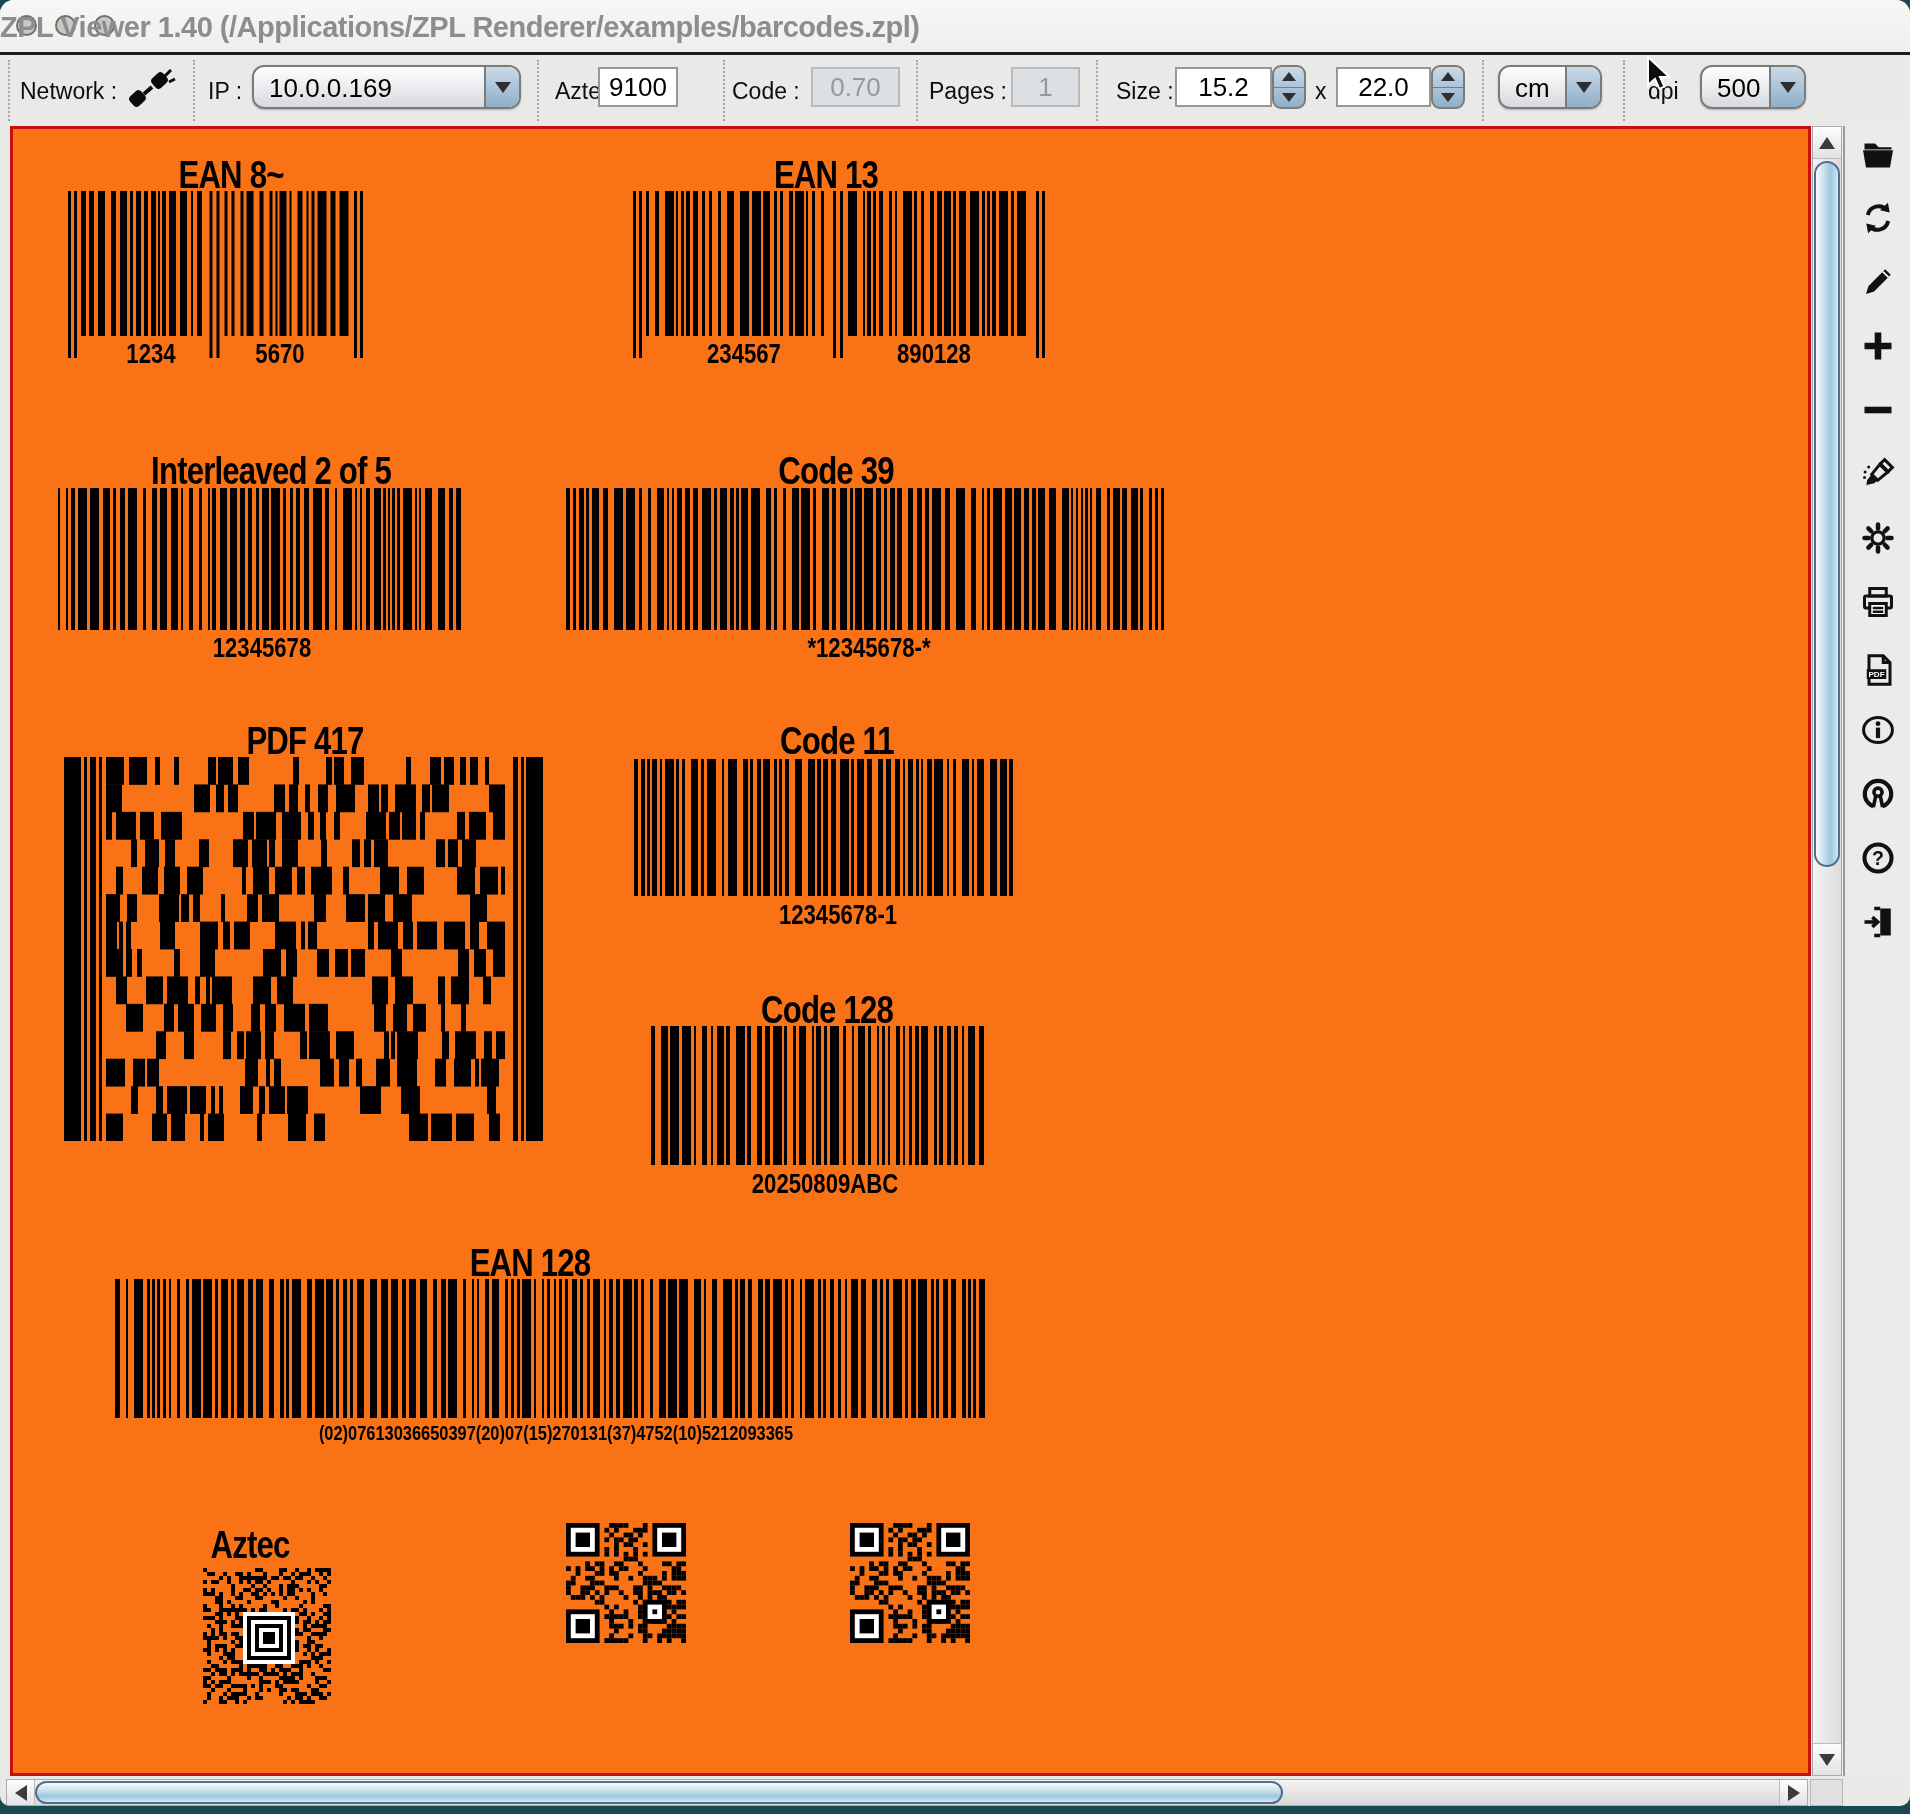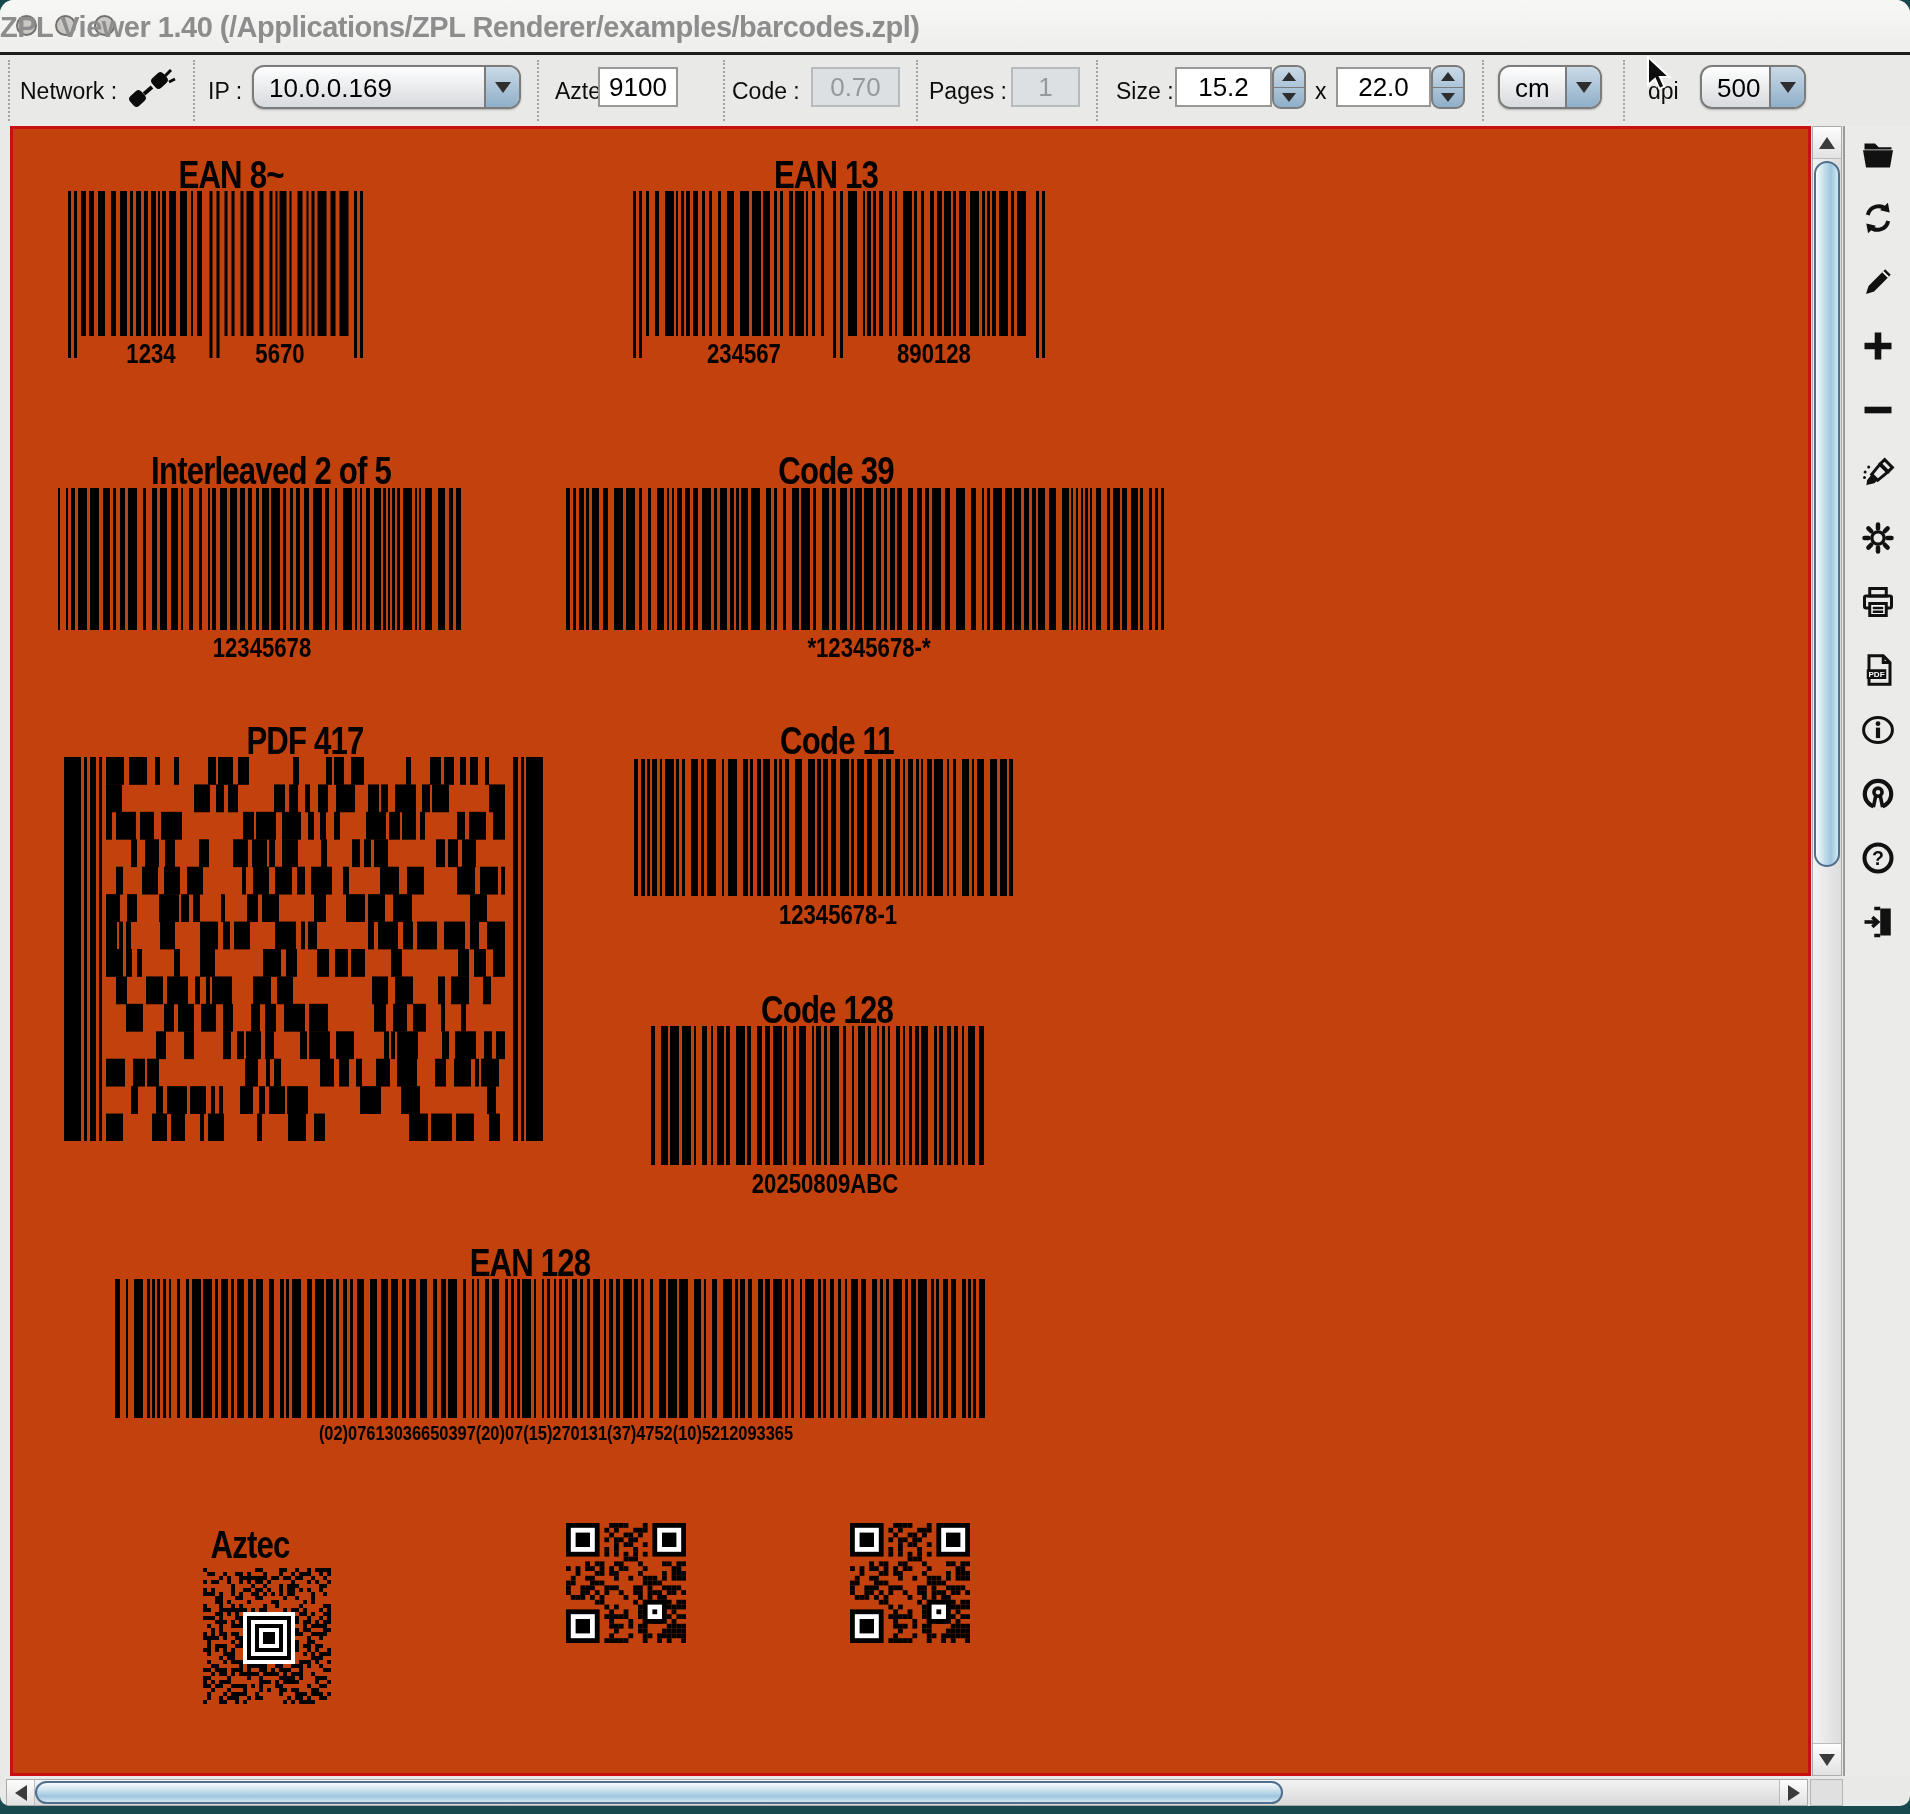--- a/index.html
+++ b/index.html
@@ -28,21 +28,21 @@
   .tri-dn2{width:0;height:0;border-left:7px solid transparent;border-right:7px solid transparent;border-top:9px solid #2e2e2e}
   .inp{position:absolute;top:12px;height:40px;border:2px solid #989898;background:#fff;
     font-family:"Liberation Sans",sans-serif;font-size:26px;text-align:center;color:#000;
     box-sizing:border-box;padding:0 4px}
   .inp.dis{background:#dcе0e3;background:#dce0e3;border-color:#b7bbbe;color:#95989c}
   .spin{position:absolute;top:10px;width:34px;height:44px;border:2px solid #7b7b7b;border-radius:9px;
     background:linear-gradient(#cadae7,#8fafc9);box-sizing:border-box;display:flex;flex-direction:column}
   .spin .half{flex:1;display:flex;align-items:center;justify-content:center}
   .spin .half:first-child{border-bottom:1px solid #7b7b7b}
   
-  .canvas{position:absolute;left:10px;top:126px;width:1801px;height:1650px;background:#c2410c;
+  .canvas{position:absolute;left:10px;top:126px;width:1801px;height:1650px;background:#f97316;
     border:3px solid #c90f0f;box-sizing:border-box;overflow:hidden}
   .bc-title{position:absolute;transform:translateX(-50%) scaleX(.82);transform-origin:center top;
     font-size:38px;font-weight:bold;color:#000;white-space:nowrap;letter-spacing:-1px}
   .bc-text{position:absolute;transform:translateX(-50%) scaleX(.82);transform-origin:center top;
     font-weight:bold;color:#000;white-space:nowrap}
   .bc{position:absolute}
   .bc svg{display:block}
   
   .vscroll{position:absolute;left:1812px;top:126px;width:30px;height:1650px;
     background:linear-gradient(90deg,#f3f3f3,#dcdcdc);border:1px solid #ababab;box-sizing:border-box}

